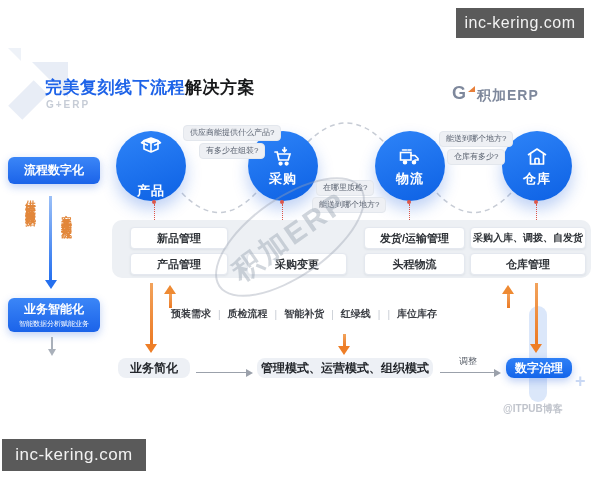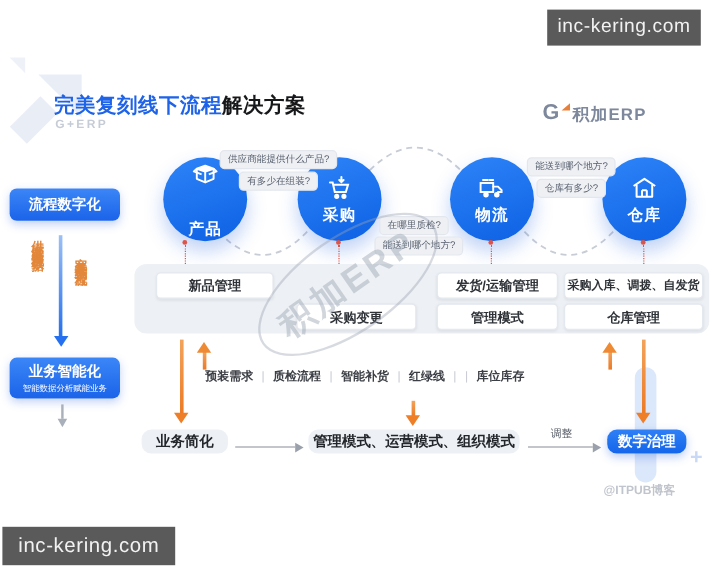--- a/index.html
+++ b/index.html
@@ -129,21 +129,21 @@
     <span class="sub">智能数据分析赋能业务</span>
   </div>
   <div class="sarrow"></div>
 
   <svg class="links" width="600" height="480">
     <path class="dash" d="M182 193 Q219 232 256 193"></path>
     <path class="dash" d="M308 142 Q346 104 384 142"></path>
     <path class="dash" d="M437 193 Q474 232 511 193"></path>
   </svg>
 
-  <div class="circle" style="left:136px;gap:25px;">
+  <div class="circle" style="left:116px;gap:25px;">
     <svg width="24" height="24" viewBox="0 0 24 24">
         <g fill="none" stroke="#fff" stroke-width="1.6" stroke-linejoin="round">
           <path d="M12 5l7 2.6L12 10 5 7.6 12 5z" fill="#fff"></path>
           <path d="M5 7.6V16l7 3V10M19 7.6V16l-7 3"></path>
           <path d="M5 7.6L2.5 9.8 9 12.3M19 7.6l2.5 2.2L15 12.3"></path>
         </g>
       </svg>
     <span class="clabel">产品</span>
   </div>
   <div class="circle" style="left:248px;">
@@ -187,23 +187,24 @@
 
   <div class="bubble" style="left:183px;top:125px;">供应商能提供什么产品?</div>
   <div class="bubble" style="left:199px;top:143px;">有多少在组装?</div>
   <div class="bubble" style="left:316px;top:180px;">在哪里质检?</div>
   <div class="bubble" style="left:312px;top:197px;">能送到哪个地方?</div>
   <div class="bubble" style="left:439px;top:131px;">能送到哪个地方?</div>
   <div class="bubble" style="left:447px;top:149px;">仓库有多少?</div>
 
   <div class="modules"></div>
   <div class="mbox" style="left:130px;top:227px;width:96px;">新品管理</div>
+  <div class="mbox" style="left:130px;top:253px;width:96px;">产品管理</div>
   <div class="mbox" style="left:247px;top:253px;width:98px;">采购变更</div>
   <div class="mbox" style="left:364px;top:227px;width:99px;">发货/运输管理</div>
-  <div class="mbox" style="left:364px;top:253px;width:99px;">管理模式</div>
+  <div class="mbox" style="left:364px;top:253px;width:99px;">头程物流</div>
   <div class="mbox small" style="left:470px;top:227px;width:114px;">采购入库、调拨、自发货</div>
   <div class="mbox" style="left:470px;top:253px;width:114px;">仓库管理</div>
 
   <div class="oline-down" style="left:150px;top:283px;height:62px;"></div>
   <div class="oarrow-up" style="left:169px;top:293px;height:15px;"></div>
   <div class="oarrow-up" style="left:507px;top:293px;height:15px;"></div>
   <div class="bluebar"></div>
   <div class="oline-down" style="left:535px;top:283px;height:62px;"></div>
   <div class="oline-down" style="left:343px;top:334px;height:13px;"></div>
 

